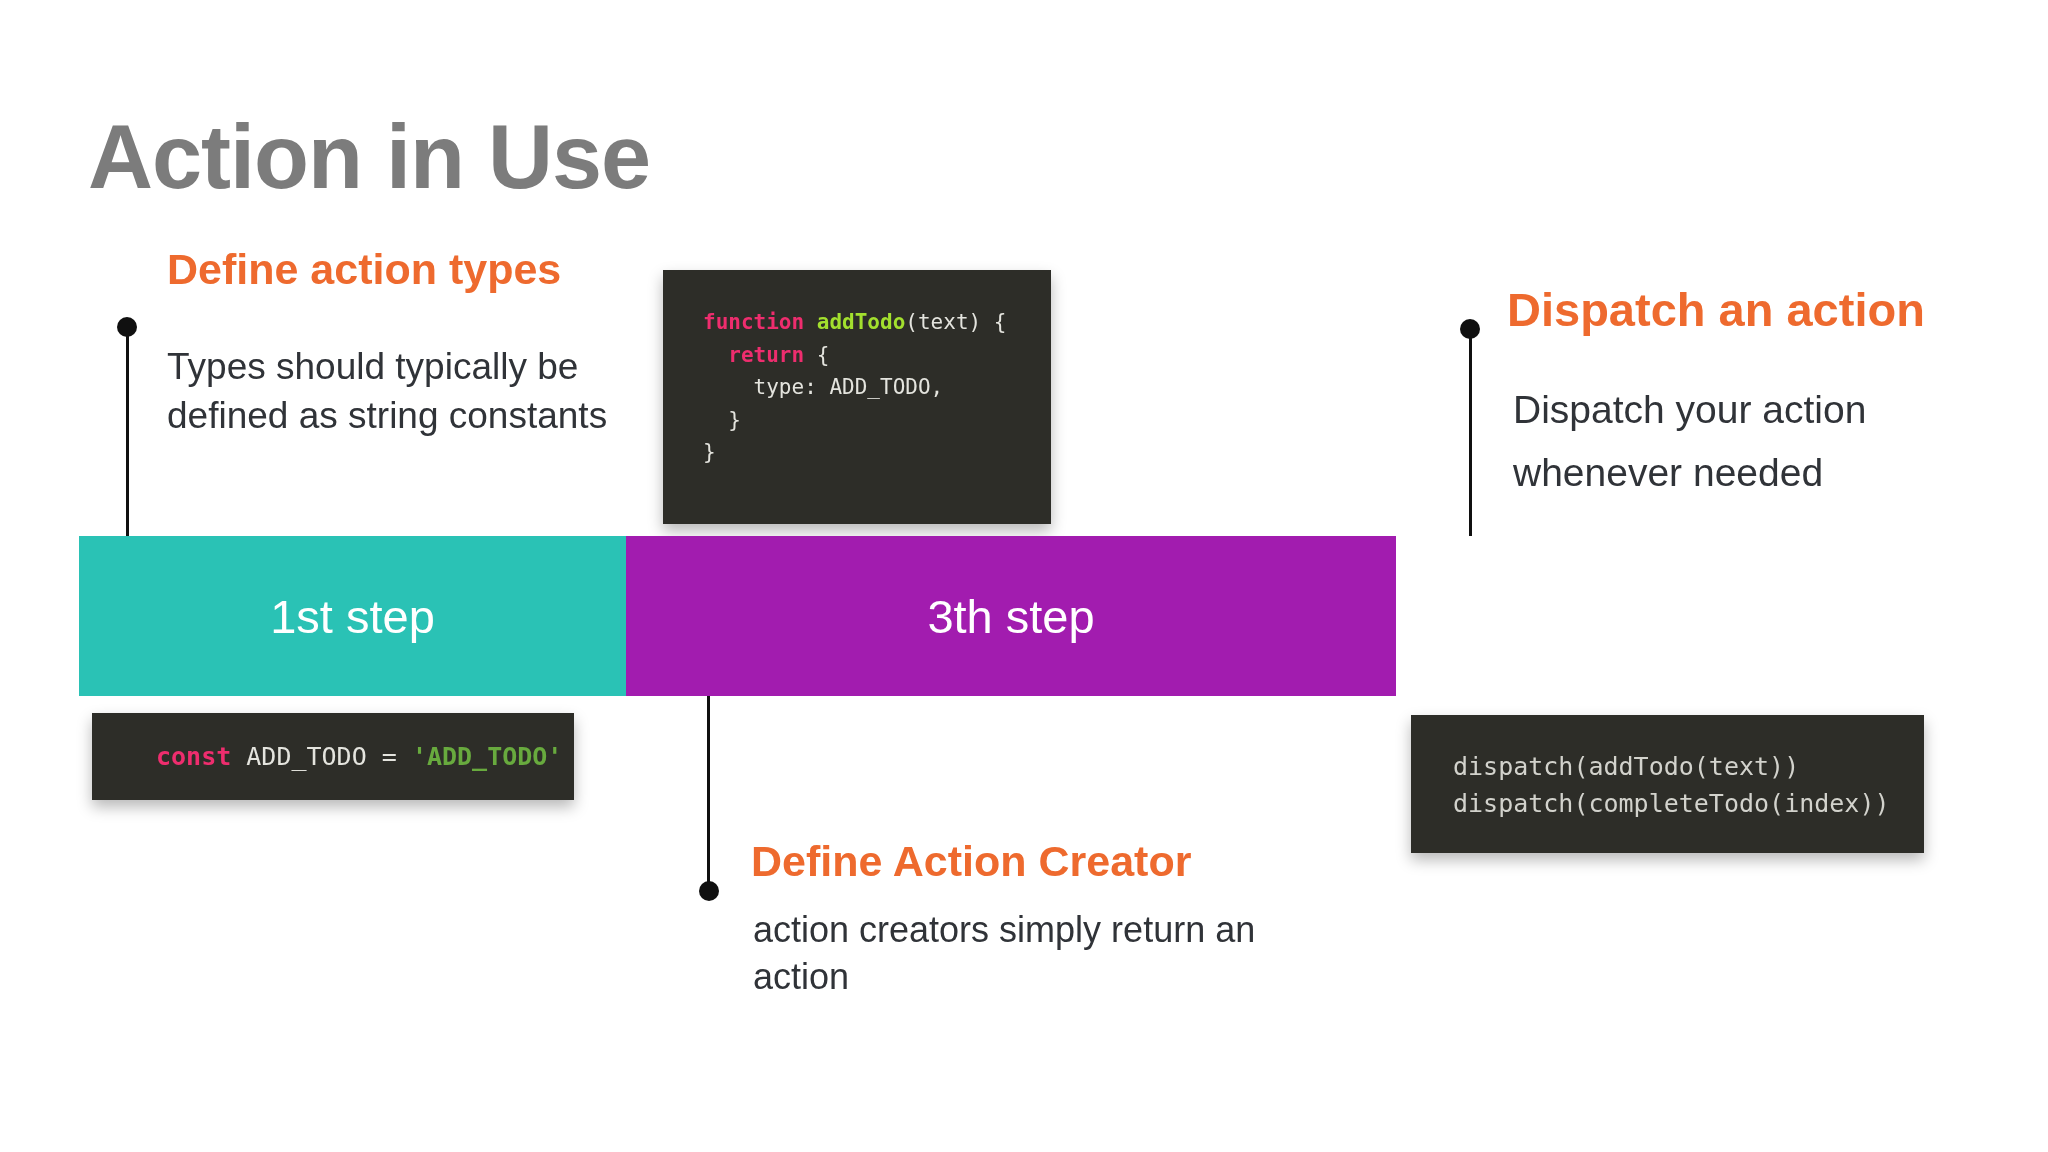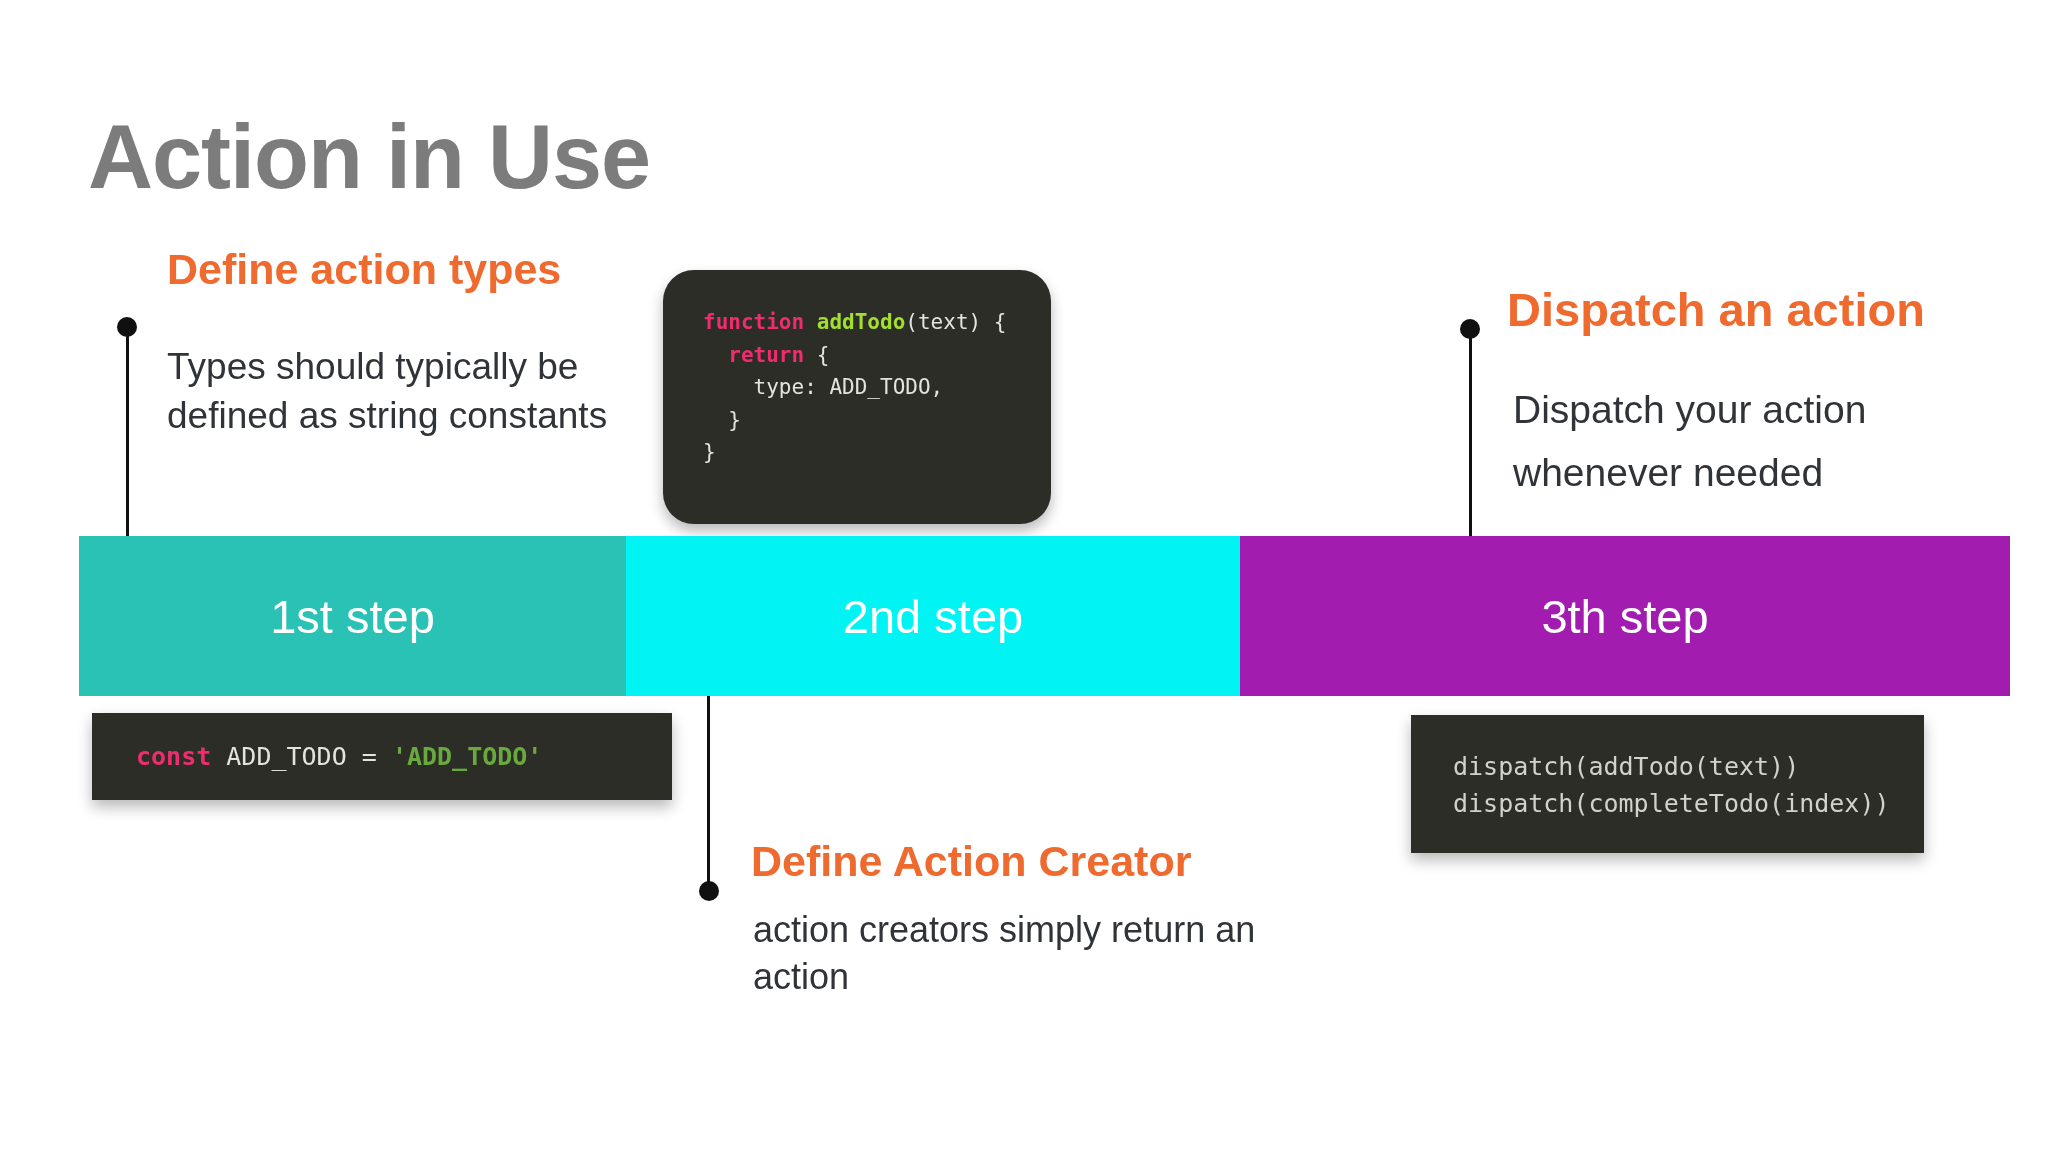--- a/index.html
+++ b/index.html
@@ -61,26 +61,26 @@
     box-shadow:0 7px 14px rgba(0,0,0,0.28);
     color:#e4e4de;
   }
   .code-line{white-space:pre;}
   .tok-kw{color:#ee2d6e;font-weight:700;}
   .tok-fn{color:#a3e02e;font-weight:700;}
   .tok-str{color:#68aa3e;font-weight:700;}
   #code-fn{
     left:663px;top:270px;width:388px;height:254px;
     padding:36px 0 0 40px;box-sizing:border-box;
-    font-size:21px;line-height:32.5px;border-radius:31px;
+    font-size:21px;line-height:32.5px;
   }
   #code-const{
-    left:92px;top:713px;width:580px;height:87px;
+    left:92px;top:713px;width:482px;height:87px;
     display:flex;align-items:center;
-    padding-left:44px;box-sizing:border-box;
+    padding-left:64px;box-sizing:border-box;
     font-size:25px;
   }
   #code-dispatch{
     left:1411px;top:715px;width:513px;height:138px;
     padding:34px 0 4px 42px;box-sizing:border-box;
     font-size:25px;line-height:36.5px;
     color:#d2d2cc;
   }
 </style>
 </head>
@@ -103,23 +103,20 @@
   <div class="code-line"><span class="tok-kw">  return</span><span> {</span></div>
   <div class="code-line">    type: ADD_TODO,</div>
   <div class="code-line">  }</div>
   <div class="code-line">}</div>
 </div>
 
 <div class="abs" id="step-bar">
   <div class="step-seg" id="seg-1">
       <span>1st step</span>
     </div>
-  <div class="step-seg" id="seg-2">
-      <span>2nd step</span>
-    </div>
   <div class="step-seg" id="seg-3">
       <span>3th step</span>
     </div>
 </div>
 
 <div class="abs code-block" id="code-const">
   <div class="code-line"><span class="tok-kw">const</span><span> ADD_TODO = </span><span class="tok-str">'ADD_TODO'</span></div>
 </div>
 
 <div class="abs code-block" id="code-dispatch">

